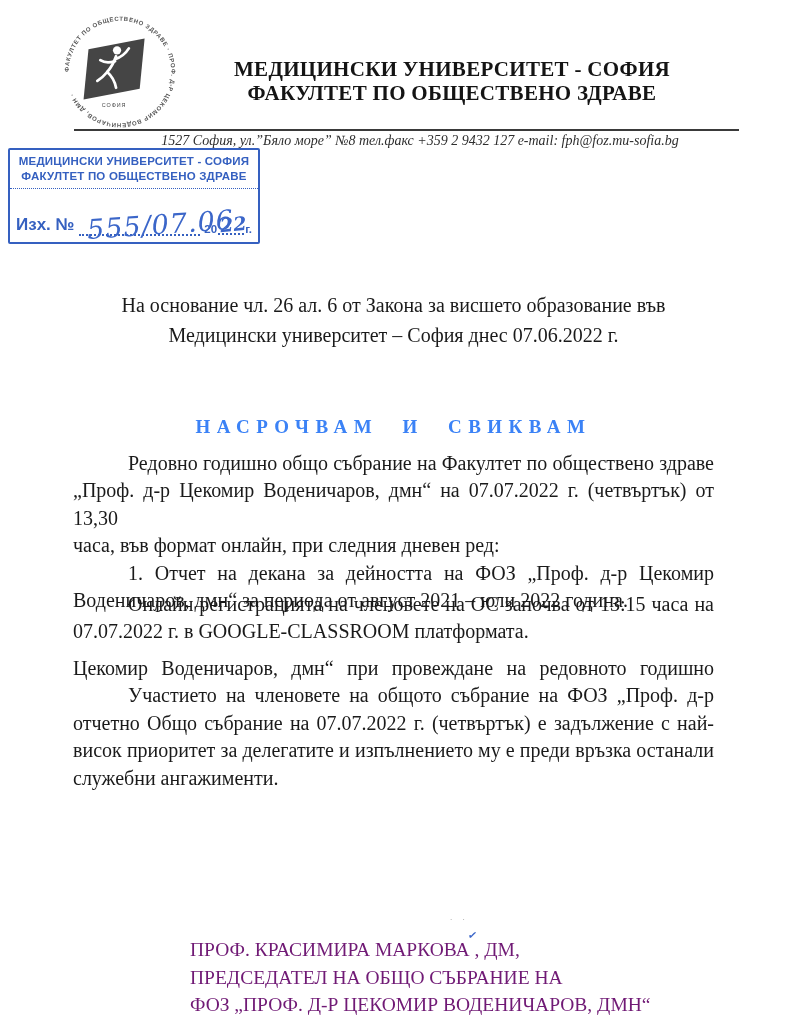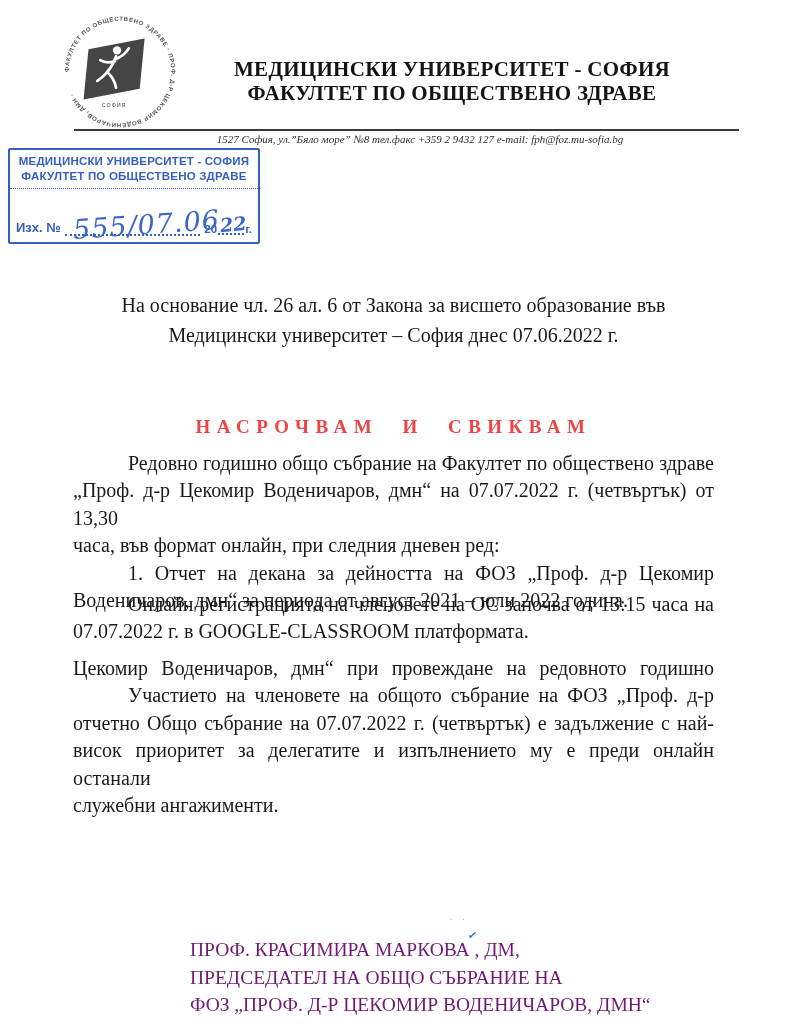--- a/index.html
+++ b/index.html
@@ -19,40 +19,40 @@
     position:absolute;left:178px;top:57px;width:548px;
     text-align:center;font-weight:bold;font-size:21px;line-height:24px;
     color:#141414;letter-spacing:.3px;
   }
   .header-rule{
     position:absolute;left:74px;top:129px;width:665px;height:2px;
     background:#3a3a3a;
   }
   .address-line{
     position:absolute;left:95px;top:133px;width:650px;
-    text-align:center;font-style:italic;font-size:11px;color:#2e2e2e;
+    text-align:center;font-style:italic;font-size:14px;color:#2e2e2e;
   }
   
   .stamp{
     position:absolute;left:8px;top:148px;width:252px;height:96px;
     border:2.5px solid #3560c0;border-radius:2px;
     color:#3560c0;font-family:"Liberation Sans", sans-serif;
     box-sizing:border-box;
   }
   .stamp-head{
     text-align:center;font-weight:bold;font-size:11.5px;line-height:15px;
     padding-top:4px;padding-bottom:4px;
     border-bottom:1.5px dotted #3560c0;
     transform-origin:center;letter-spacing:.2px;
   }
   .stamp-bottom{
     position:absolute;left:6px;right:6px;bottom:6px;
     display:flex;align-items:flex-end;
   }
-  .stamp-label{font-weight:bold;font-size:13px;white-space:nowrap;padding-bottom:1px;}
+  .stamp-label{font-weight:bold;font-size:17px;white-space:nowrap;padding-bottom:1px;}
   .stamp-dotline{
     position:relative;flex:1;margin:0 4px;
     border-bottom:2px dotted #3560c0;height:14px;
   }
   .hand{
     font-family:"DejaVu Serif", serif;font-style:italic;
     color:#3b66c9;
   }
   .hand-num{
     position:absolute;left:8px;bottom:-6px;
@@ -70,21 +70,21 @@
   
   .textblock{position:absolute;left:73px;width:641px;font-size:20px;color:#1a1a1a;}
   .line{line-height:27.4px;}
   .p1 .line{line-height:29.5px;text-align:center;}
   .jline{text-align:justify;text-align-last:justify;}
   .indent{padding-left:55px;}
   .lastline{text-align:left;}
   .doc-heading{
     position:absolute;left:73px;top:416px;width:641px;
     text-align:center;font-weight:bold;font-size:19px;
-    letter-spacing:6.5px;word-spacing:13px;color:#ef4444;
+    letter-spacing:6.5px;word-spacing:13px;color:#3b82f6;
   }
   
   .signature{
     position:absolute;left:190px;top:936px;width:545px;
     text-align:left;font-size:19.5px;line-height:27.5px;color:#701a75;
   }
   .pen-tick{
     position:absolute;left:468px;top:929px;
     color:#3b66c9;font-size:11px;font-weight:bold;transform:rotate(8deg);
   }
@@ -159,21 +159,21 @@
 
   <div class="textblock" style="top:591px;">
     <div class="line jline indent">Онлайн регистрацията на членовете на ОС започва от 13:15 часа на</div>
     <div class="line lastline">07.07.2022 г. в GOOGLE-CLASSROOM платформата.</div>
   </div>
 
   <div class="textblock" style="top:655px;">
     <div class="line jline">Цекомир Воденичаров, дмн“ при провеждане на редовното годишно</div>
     <div class="line jline indent">Участието на членовете на общото събрание на ФОЗ „Проф. д-р</div>
     <div class="line jline">отчетно Общо събрание на 07.07.2022 г. (четвъртък) е задължение с най-</div>
-    <div class="line jline">висок приоритет за делегатите и изпълнението му е преди онлайн останали</div>
+    <div class="line jline">висок приоритет за делегатите и изпълнението му е преди връзка останали</div>
     <div class="line lastline">служебни ангажименти.</div>
   </div>
 
   <div class="scan-dots">. .</div>
   <div class="pen-tick">✓</div>
 
   <div class="signature">
     <div>ПРОФ. КРАСИМИРА МАРКОВА , ДМ,</div>
     <div>ПРЕДСЕДАТЕЛ НА  ОБЩО СЪБРАНИЕ НА</div>
     <div>ФОЗ „ПРОФ. Д-Р ЦЕКОМИР ВОДЕНИЧАРОВ, ДМН“</div>

